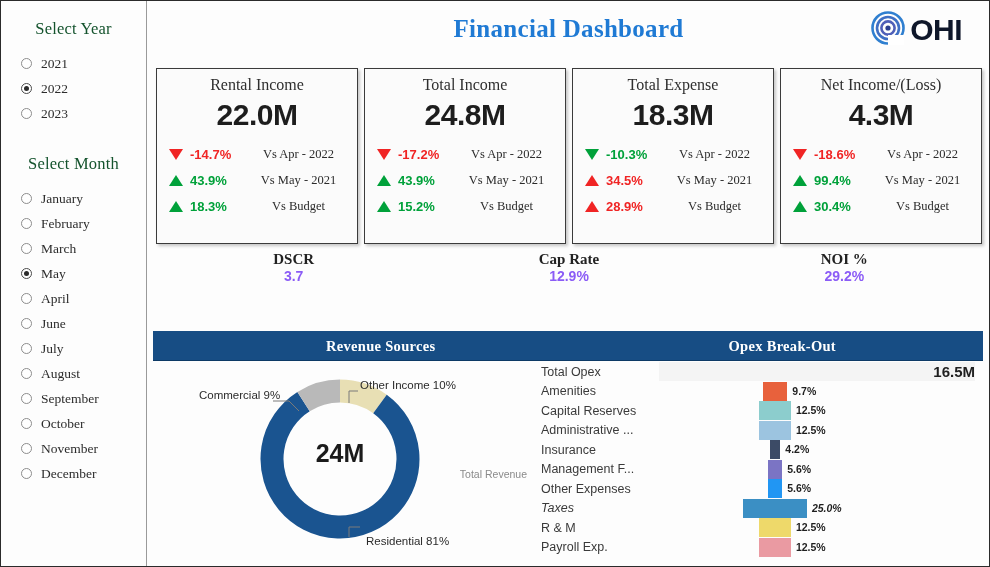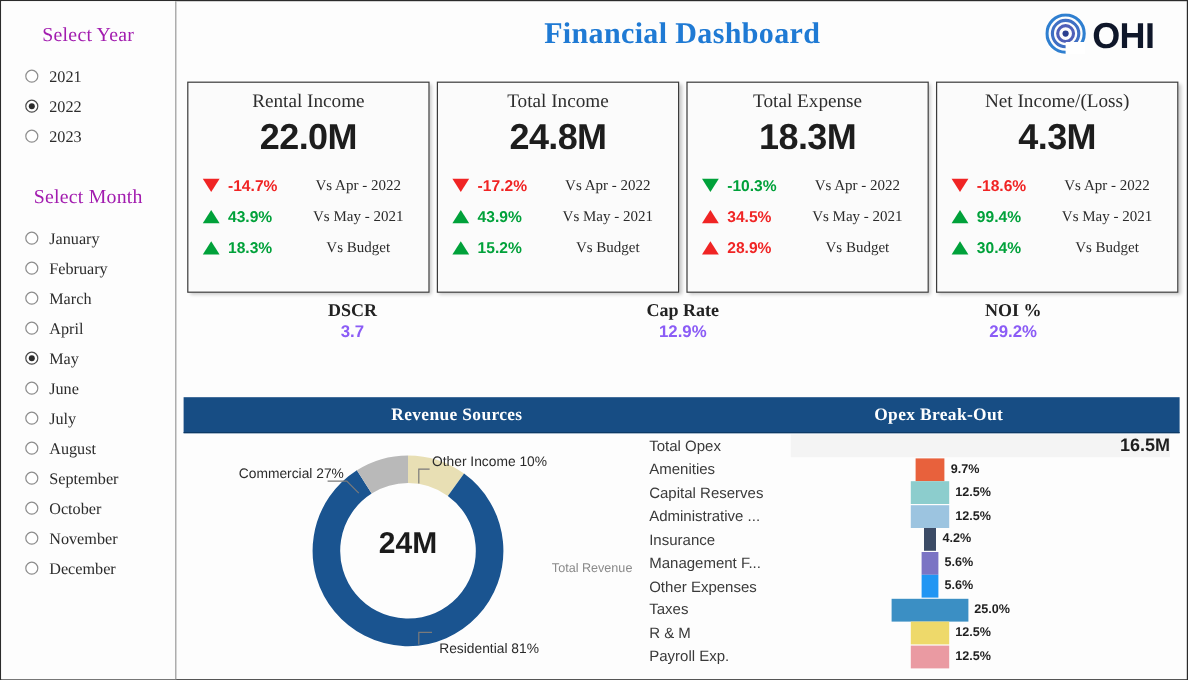--- a/index.html
+++ b/index.html
@@ -19,21 +19,21 @@
   
   #sidebar {
     position: absolute; left: 0; top: 0;
     width: 146px; height: 100%;
     background: #fdfdfd;
     border-right: 1px solid #9a9a9a;
   }
   .slicer-title {
     font-family: "Liberation Serif", serif;
     font-size: 16.5px;
-    color: #a21caf;
+    color: #14532d;
     text-align: center;
     letter-spacing: .2px;
   }
   #year-title { margin-top: 18px; }
   #month-title { margin-top: 28px; }
   .radio-list { margin-top: 12px; padding-left: 20px; }
   .radio-row {
     display: flex; align-items: center;
     height: 25px;
     cursor: default;
@@ -304,27 +304,27 @@
           <span class="radio-label">January</span>
         </div>
         <div class="radio-row">
           <span class="radio-mark"></span>
           <span class="radio-label">February</span>
         </div>
         <div class="radio-row">
           <span class="radio-mark"></span>
           <span class="radio-label">March</span>
         </div>
+        <div class="radio-row selected">
+          <span class="radio-mark"></span>
+          <span class="radio-label">May</span>
+        </div>
         <div class="radio-row">
           <span class="radio-mark"></span>
           <span class="radio-label">April</span>
-        </div>
-        <div class="radio-row selected">
-          <span class="radio-mark"></span>
-          <span class="radio-label">May</span>
         </div>
         <div class="radio-row">
           <span class="radio-mark"></span>
           <span class="radio-label">June</span>
         </div>
         <div class="radio-row">
           <span class="radio-mark"></span>
           <span class="radio-label">July</span>
         </div>
         <div class="radio-row">
@@ -479,21 +479,21 @@
         <svg id="donut-svg" width="374" height="200">
             <path d="M 187 30 A 68 68 0 0 1 226.96939715588817 42.98684438250358" fill="none" stroke="#e8dfb4" stroke-width="23"></path>
             <path d="M 226.96939715588817 42.98684438250358 A 68 68 0 1 1 150.56377794142824 40.58570106586296" fill="none" stroke="#1a5490" stroke-width="23"></path>
             <path d="M 150.56377794142824 40.58570106586296 A 68 68 0 0 1 187 30" fill="none" stroke="#b9b9b9" stroke-width="23"></path>
             <path d="M 120 40 L 136 40 L 146 50" fill="none" stroke="#7a7a7a" stroke-width="1"></path>
             <path d="M 205 30 L 196 30 L 196 42" fill="none" stroke="#7a7a7a" stroke-width="1"></path>
             <path d="M 196 176 L 196 166 L 207 166" fill="none" stroke="#7a7a7a" stroke-width="1"></path>
           </svg>
         <div id="donut-center-value">24M</div>
         <div id="donut-center-label">Total Revenue</div>
-        <div class="callout" id="callout-commercial" style="left:46px; top:28px;">Commercial 27%</div>
+        <div class="callout" id="callout-commercial" style="left:46px; top:28px;">Commercial 9%</div>
         <div class="callout" id="callout-other" style="left:207px; top:18px;">Other Income 10%</div>
         <div class="callout" id="callout-residential" style="left:213px; top:174px;">Residential 81%</div>
       </div>
 
       <div id="opex-panel">
         <div id="opex-rows">
             <div class="opex-row" style="position: absolute; left: 0px; right: 0px; top: 1px;">
               <div class="opex-total-band"></div>
               <div class="opex-name">Total Opex</div>
               <div class="opex-total-val">16.5M</div>
@@ -521,21 +521,21 @@
             <div class="opex-row" style="position: absolute; left: 0px; right: 0px; top: 98.5px;">
               <div class="opex-name">Management F...</div>
               <div class="opex-bar" style="width: 14.28px; left: 240.86px; background: rgb(123, 116, 196);"></div>
               <div class="opex-val" style="left: 260.14px; top: 3px;">5.6%</div>
             </div>
             <div class="opex-row" style="position: absolute; left: 0px; right: 0px; top: 118px;">
               <div class="opex-name">Other Expenses</div>
               <div class="opex-bar" style="width: 14.28px; left: 240.86px; background: rgb(33, 150, 243);"></div>
               <div class="opex-val" style="left: 260.14px; top: 3px;">5.6%</div>
             </div>
-            <div class="opex-row" style="position: absolute; left: 0px; right: 0px; top: 137.5px;">
+            <div class="opex-row" style="position: absolute; left: 0px; right: 0px; top: 137.5px; font-style: italic;">
               <div class="opex-name">Taxes</div>
               <div class="opex-bar" style="width: 63.75px; left: 216.125px; background: rgb(59, 143, 196);"></div>
               <div class="opex-val" style="left: 284.875px; top: 3px;">25.0%</div>
             </div>
             <div class="opex-row" style="position: absolute; left: 0px; right: 0px; top: 157px;">
               <div class="opex-name">R &amp; M</div>
               <div class="opex-bar" style="width: 31.875px; left: 232.062px; background: rgb(238, 217, 106);"></div>
               <div class="opex-val" style="left: 268.938px; top: 3px;">12.5%</div>
             </div>
             <div class="opex-row" style="position: absolute; left: 0px; right: 0px; top: 176.5px;">

